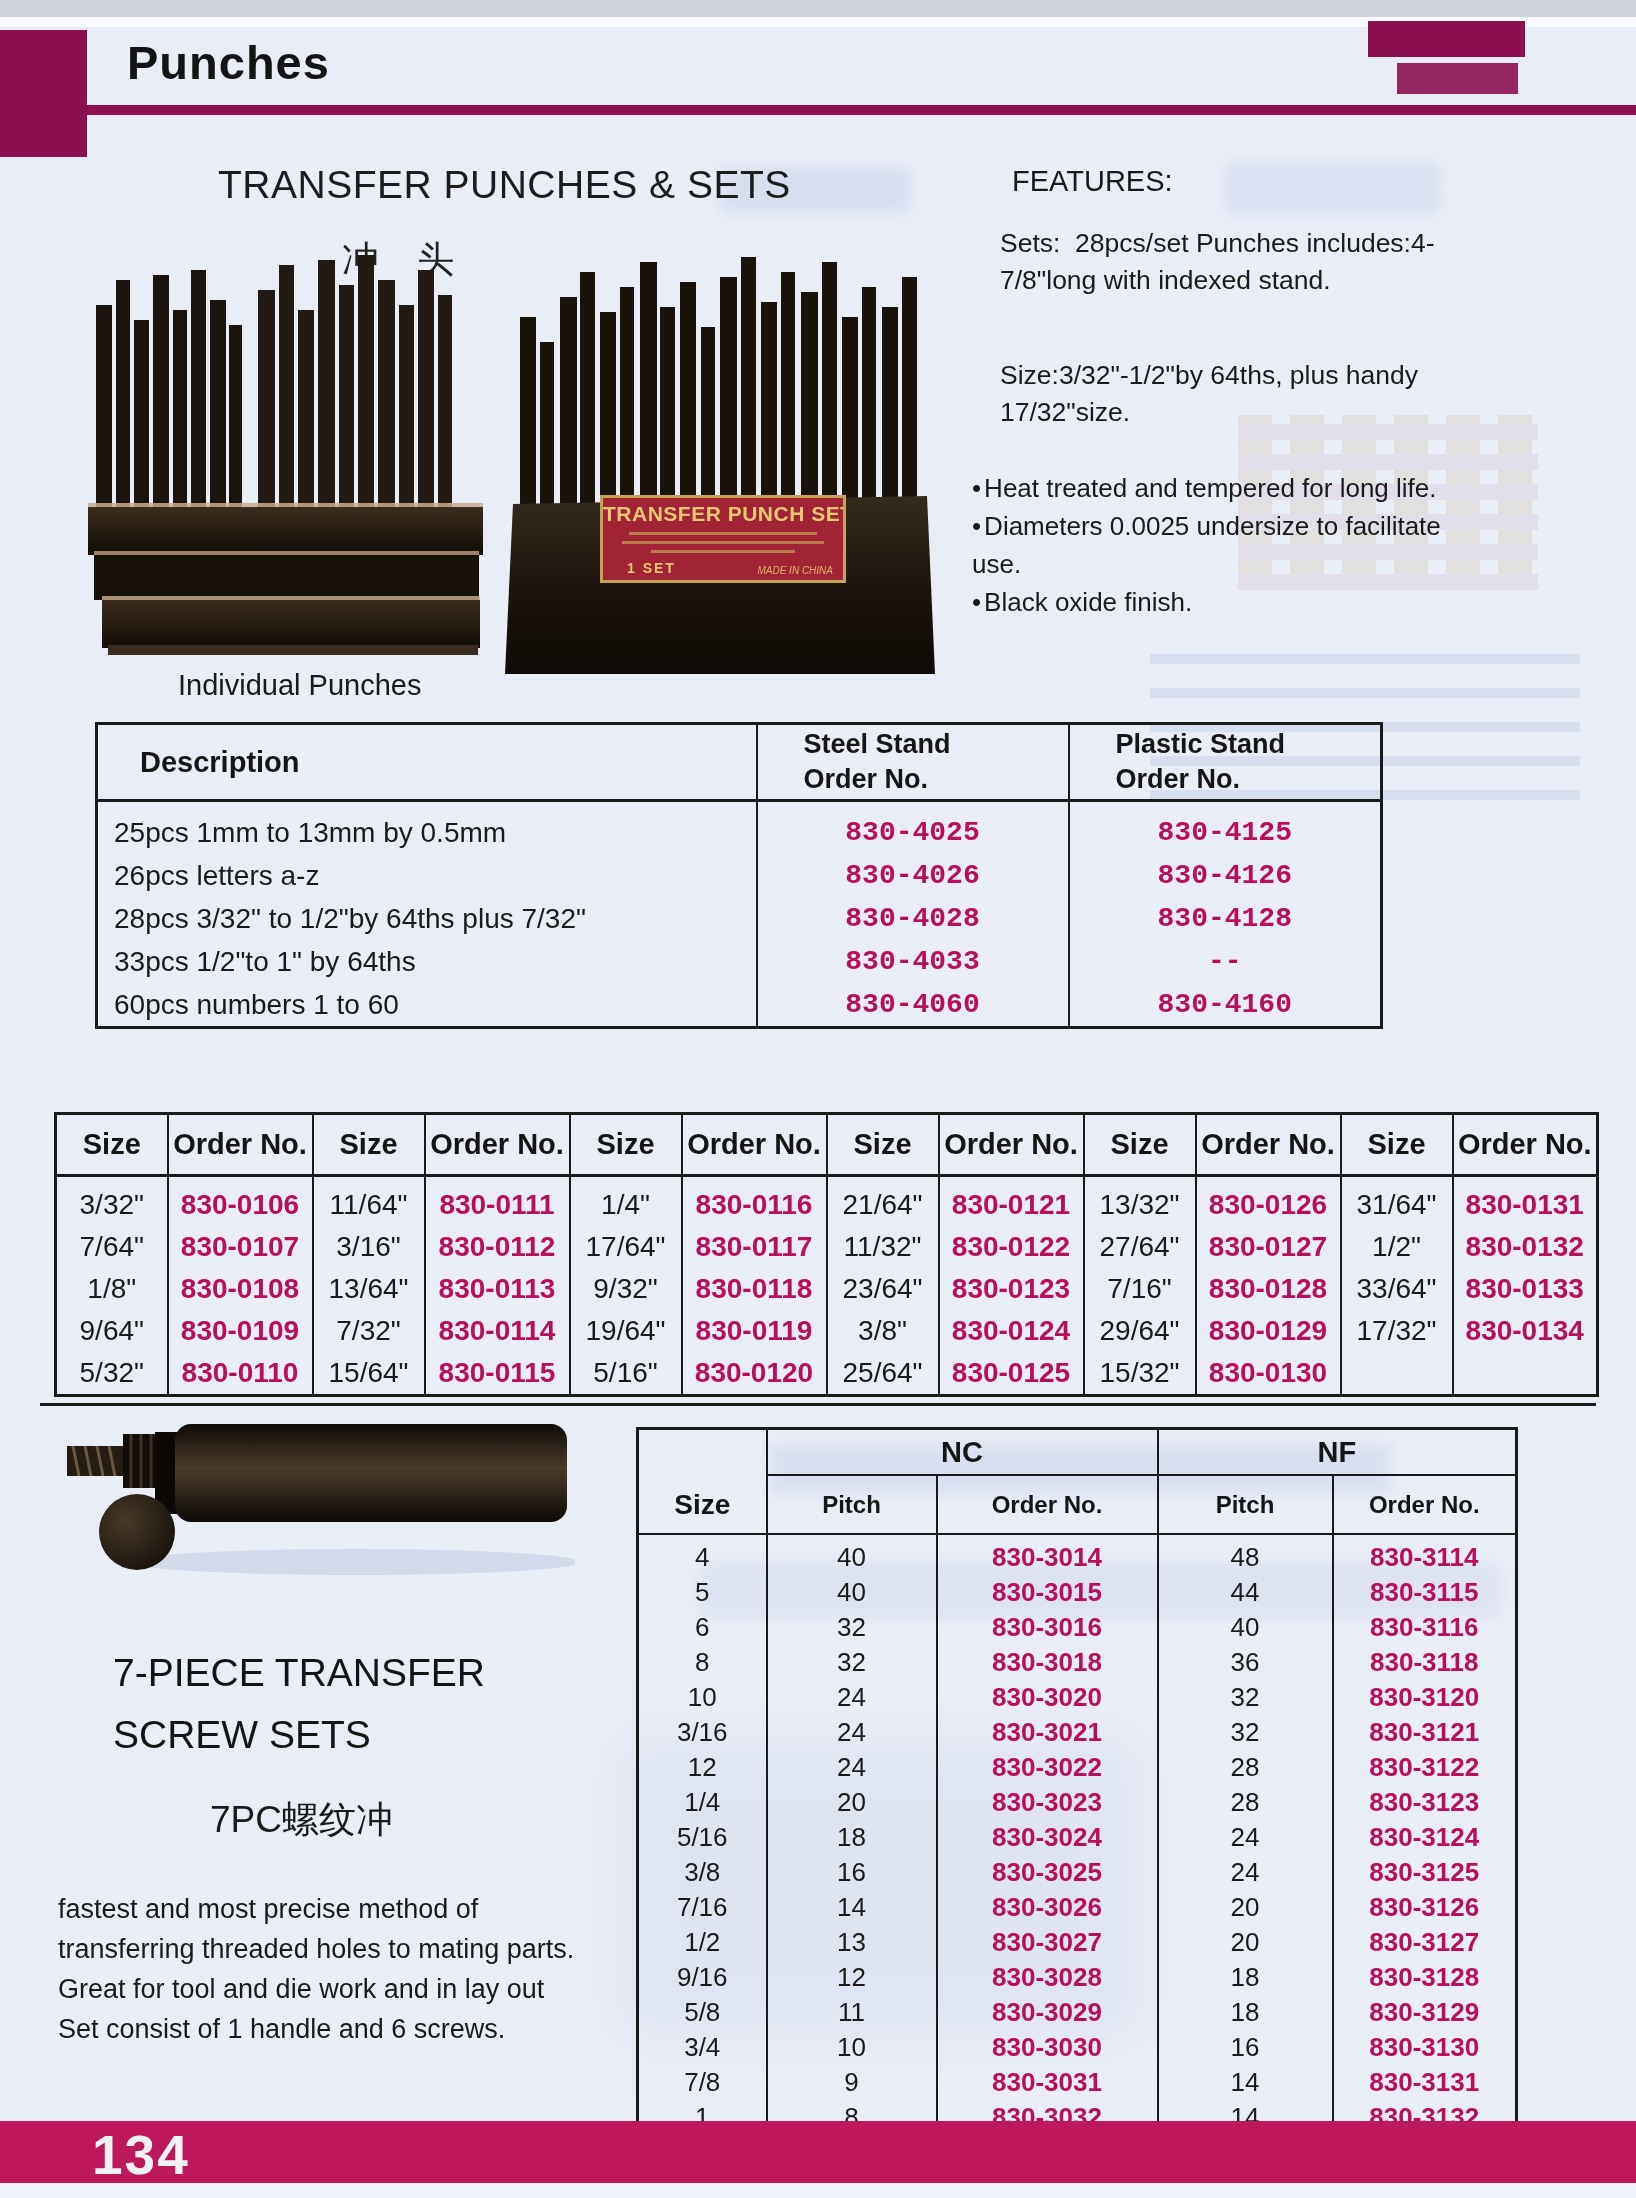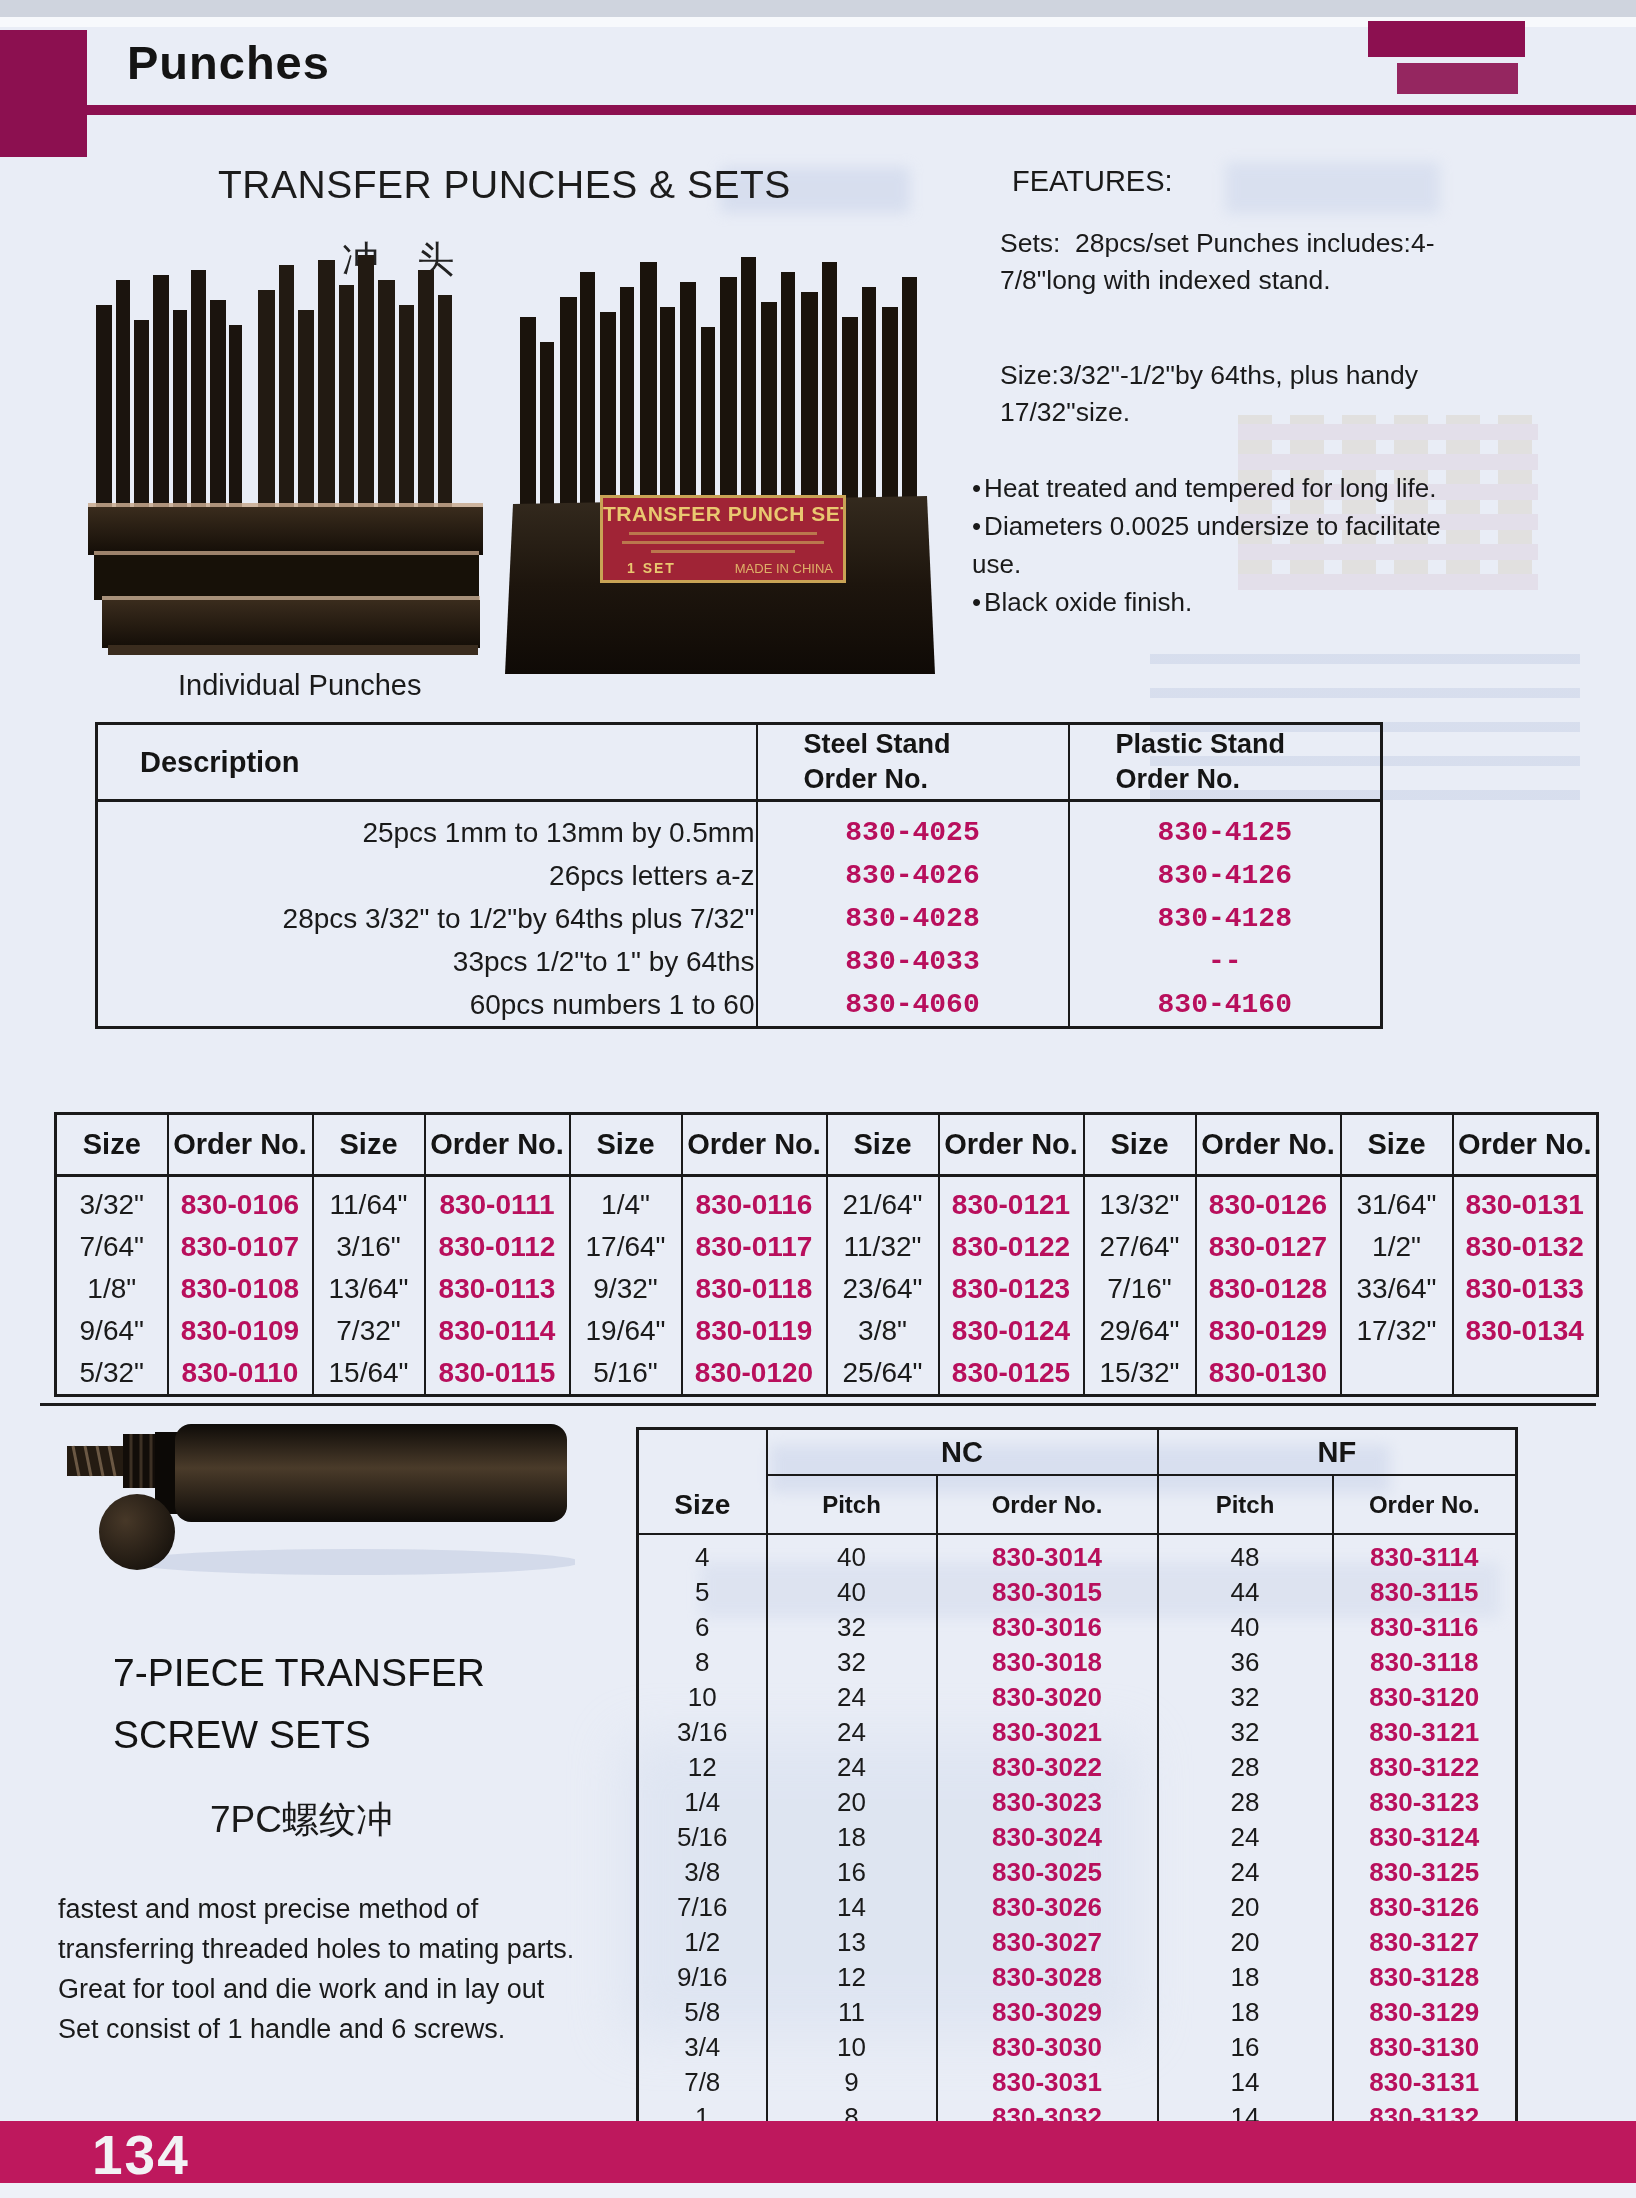--- a/index.html
+++ b/index.html
@@ -31,37 +31,37 @@
   
   .photo{pointer-events:none;}
   .photo-caption{left:178px;top:652px;font-size:29px;}
   .set-label{left:600px;top:478px;width:246px;height:88px;background:#a02436;
     border:3px solid #c9a355;box-sizing:border-box;color:#e9c870;overflow:hidden;}
   .set-label-title{font-size:21px;font-weight:bold;text-align:left;margin-top:4px;letter-spacing:.5px;white-space:nowrap;}
   .lbl-line{height:3px;background:#caa45a;opacity:.65;margin:6px auto 0 auto;}
   .l1{width:78%;} .l2{width:84%;} .l3{width:60%;}
   .set-label-bottom{display:flex;justify-content:space-between;align-items:flex-end;margin:7px 10px 0 24px;gap:16px;}
   .set-label-sub{font-size:14px;font-weight:bold;letter-spacing:2px;}
-  .set-label-origin{font-size:13px;opacity:.85;}
+  .set-label-origin{font-size:10px;opacity:.85;font-style:italic;}
 
   
   table{border-collapse:collapse;table-layout:fixed;background:transparent;}
   th{font-weight:bold;color:#151515;}
   td.order,th.order{color:#b80f5c;}
   td.order{font-weight:bold;}
 
   
   .sets-table{left:95px;top:705px;width:1285px;border:3px solid #1a1a1a;}
   .sets-table th{border-bottom:3px solid #1a1a1a;height:72px;font-size:28px;text-align:left;vertical-align:middle;}
   .sets-table th+th{border-left:2px solid #1a1a1a;}
   .sets-table .h-desc{padding-left:42px;font-size:29px;}
   .sets-table .h2{padding-left:46px;line-height:1.3;font-size:27px;}
   .sets-table td{height:41px;font-size:28px;vertical-align:middle;}
   .sets-table td+td{border-left:2px solid #1a1a1a;}
-  .sets-table td.desc{padding-left:16px;text-align:right;}
+  .sets-table td.desc{padding-left:16px;text-align:left;}
   .sets-table td.order{text-align:center;font-family:Liberation Mono, monospace;}
   .sets-table tbody tr:first-child td{padding-top:10px;}
 
   
   .size-table{left:54px;top:1095px;width:1542px;border:3px solid #1a1a1a;}
   .size-table th{height:57px;border-bottom:3px solid #1a1a1a;font-size:29px;text-align:center;}
   .size-table th+th,.size-table td+td{border-left:2px solid #1a1a1a;}
   .size-table td{height:40px;font-size:28px;text-align:center;vertical-align:middle;}
   .size-table tbody tr:first-child td{padding-top:8px;}
 

